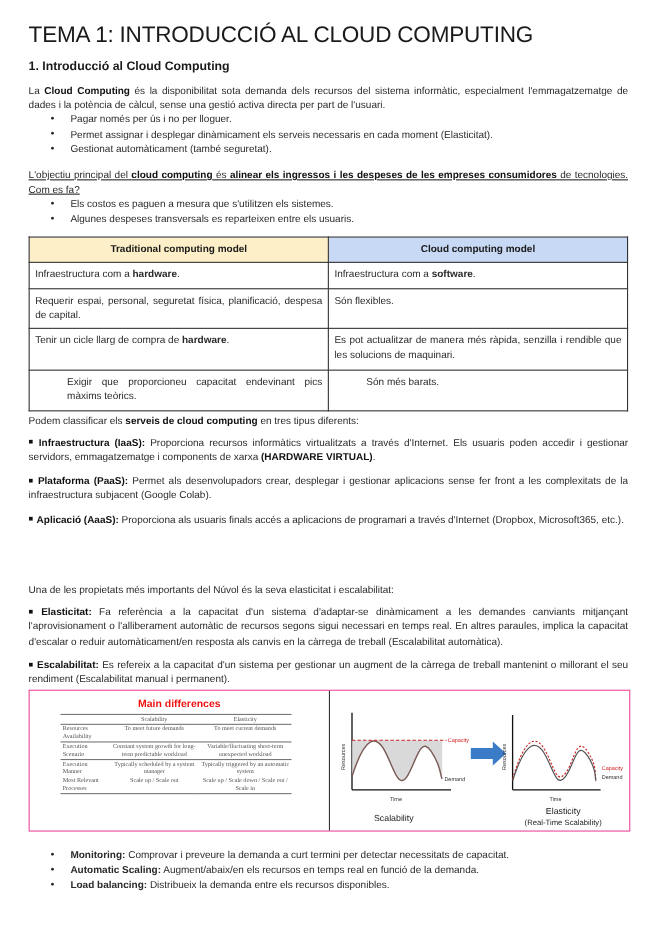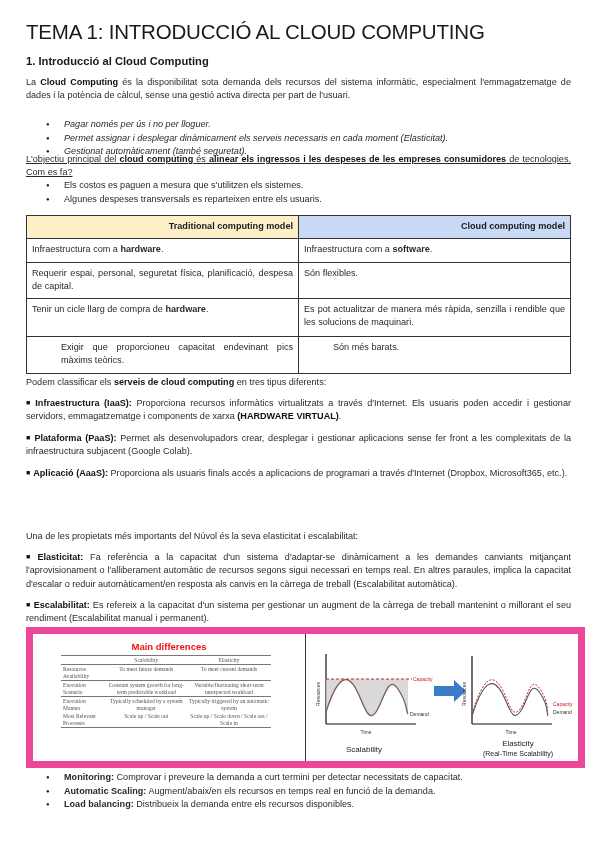--- a/index.html
+++ b/index.html
@@ -15,29 +15,29 @@
   .bullets { position: absolute; left: 46px; width: 520px; margin: 0; padding: 0; list-style: none;
              font-size: 9.1px; line-height: 13.6px; color: #2a2a2a; }
   .bullets li { position: relative; padding-left: 18px; }
   .bullets li::before { content: "\25CF"; position: absolute; left: 0; top: 0; font-size: 6px; line-height: 13.6px; color: #222; }
   .sq { font-size: 7px; vertical-align: 1px; margin-right: 3px; color: #111; }
 
   table.cmp { position: absolute; left: 26px; top: 215px; width: 545px; border-collapse: collapse;
               font-size: 9.1px; color: #2a2a2a; }
   table.cmp th, table.cmp td { border: 1px solid #333; padding: 4px 5px; vertical-align: top;
               text-align: justify; line-height: 13px; width: 50%; }
-  table.cmp th { font-weight: bold; text-align: right; color: #1a1a1a; height: 14px; }
+  table.cmp th { font-weight: bold; text-align: center; color: #1a1a1a; height: 14px; }
   th.trad { background: #fdf0c8; }
   th.cloud { background: #c8d9f5; }
   tr.r1 td { height: 15px; }
   tr.r2 td { height: 27px; }
   tr.r3 td { height: 29px; }
   tr.r4 td { height: 28px; padding-left: 34px; }
 
-  .imgrow { position: absolute; left: 26px; top: 627px; width: 545px; height: 127px; border: 7px solid #ec4899; display: flex; text-decoration: underline; }
+  .imgrow { position: absolute; left: 26px; top: 627px; width: 545px; height: 127px; border: 1px solid #ec4899; display: flex; text-decoration: underline; }
   .imgcell { flex: 1; border-right: 1px solid #333; position: relative; overflow: hidden; }
   .imgcell:last-child { border-right: none; }
   .md-title { position: absolute; left: 0; width: 100%; top: 7px; text-align: center; color: #e11; font-weight: bold; font-size: 9.5px; }
   table.md { position: absolute; left: 28px; top: 21px; width: 210px; border-collapse: collapse;
              font-family: "Liberation Serif", serif; font-size: 5.6px; color: #555; }
   table.md th { font-weight: normal; border-top: 1px solid #777; border-bottom: 1px solid #777; padding: 1px 2px; }
   table.md td { padding: 1px 2px; vertical-align: top; line-height: 6.5px; text-align: center; }
   table.md td.lab { text-align: left; }
   table.md tr.sep td { border-bottom: 1px solid #777; }
   table.md tr.last td { border-bottom: 1px solid #777; }
@@ -47,21 +47,21 @@
 <body>
 
 <div class="page">
 
   <h1 class="title">TEMA 1: INTRODUCCIÓ AL CLOUD COMPUTING</h1>
 
   <h2 class="h2" style="top:55px;">1. Introducció al Cloud Computing</h2>
 
   <p class="p" style="top:76px;"><span>La </span><b>Cloud Computing</b><span> és la disponibilitat sota demanda dels recursos del sistema informàtic, especialment l'emmagatzematge de dades i la potència de càlcul, sense una gestió activa directa per part de l'usuari.</span></p>
 
-  <ul class="bullets" style="top:118px;font-style:italic;">
+  <ul class="bullets" style="top:102px;">
     <li>Pagar només per ús i no per lloguer.</li>
     <li>Permet assignar i desplegar dinàmicament els serveis necessaris en cada moment (Elasticitat).</li>
     <li>Gestionat automàticament (també seguretat).</li>
   </ul>
 
   <p class="p" style="top:153px;text-decoration:underline;"><span>L'objectiu principal del </span><b>cloud computing</b><span> és </span><b>alinear els ingressos i les despeses de les empreses consumidores</b><span> de tecnologies. Com es fa?</span></p>
 
   <ul class="bullets" style="top:179px;">
     <li>Els costos es paguen a mesura que s'utilitzen els sistemes.</li>
     <li>Algunes despeses transversals es reparteixen entre els usuaris.</li>

